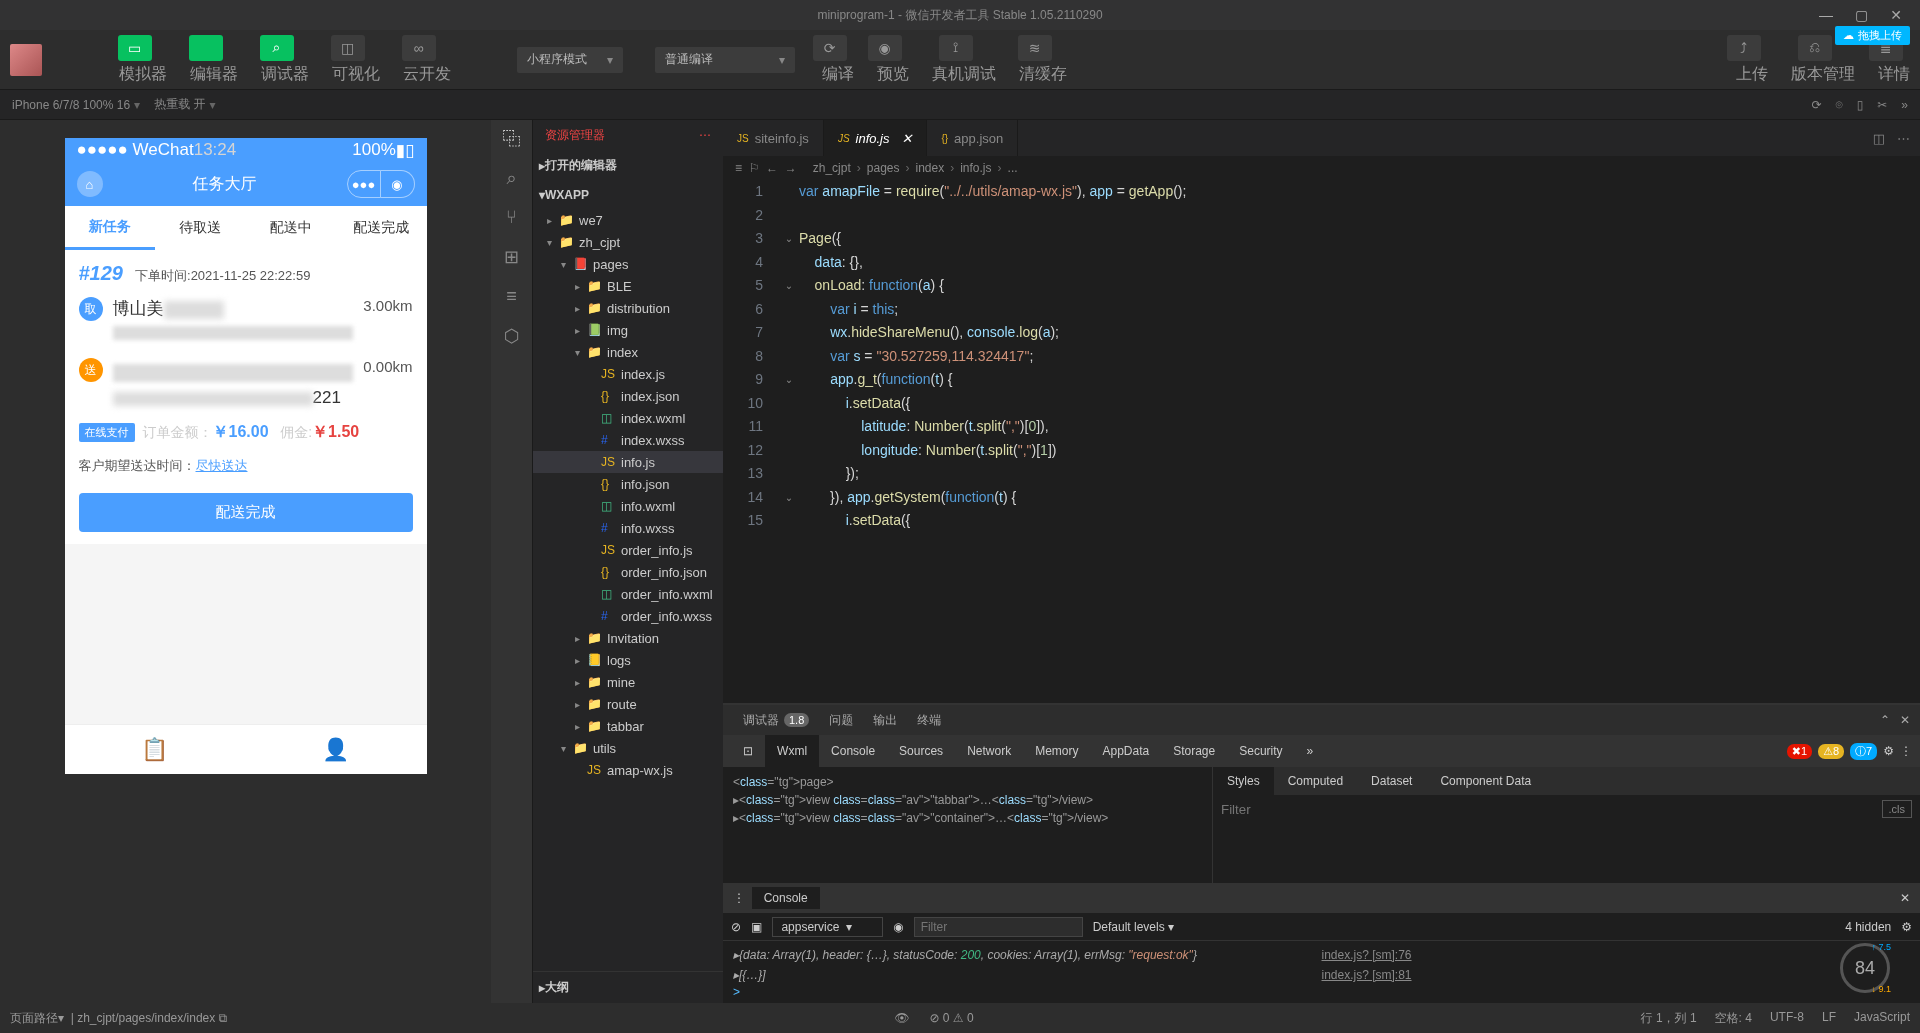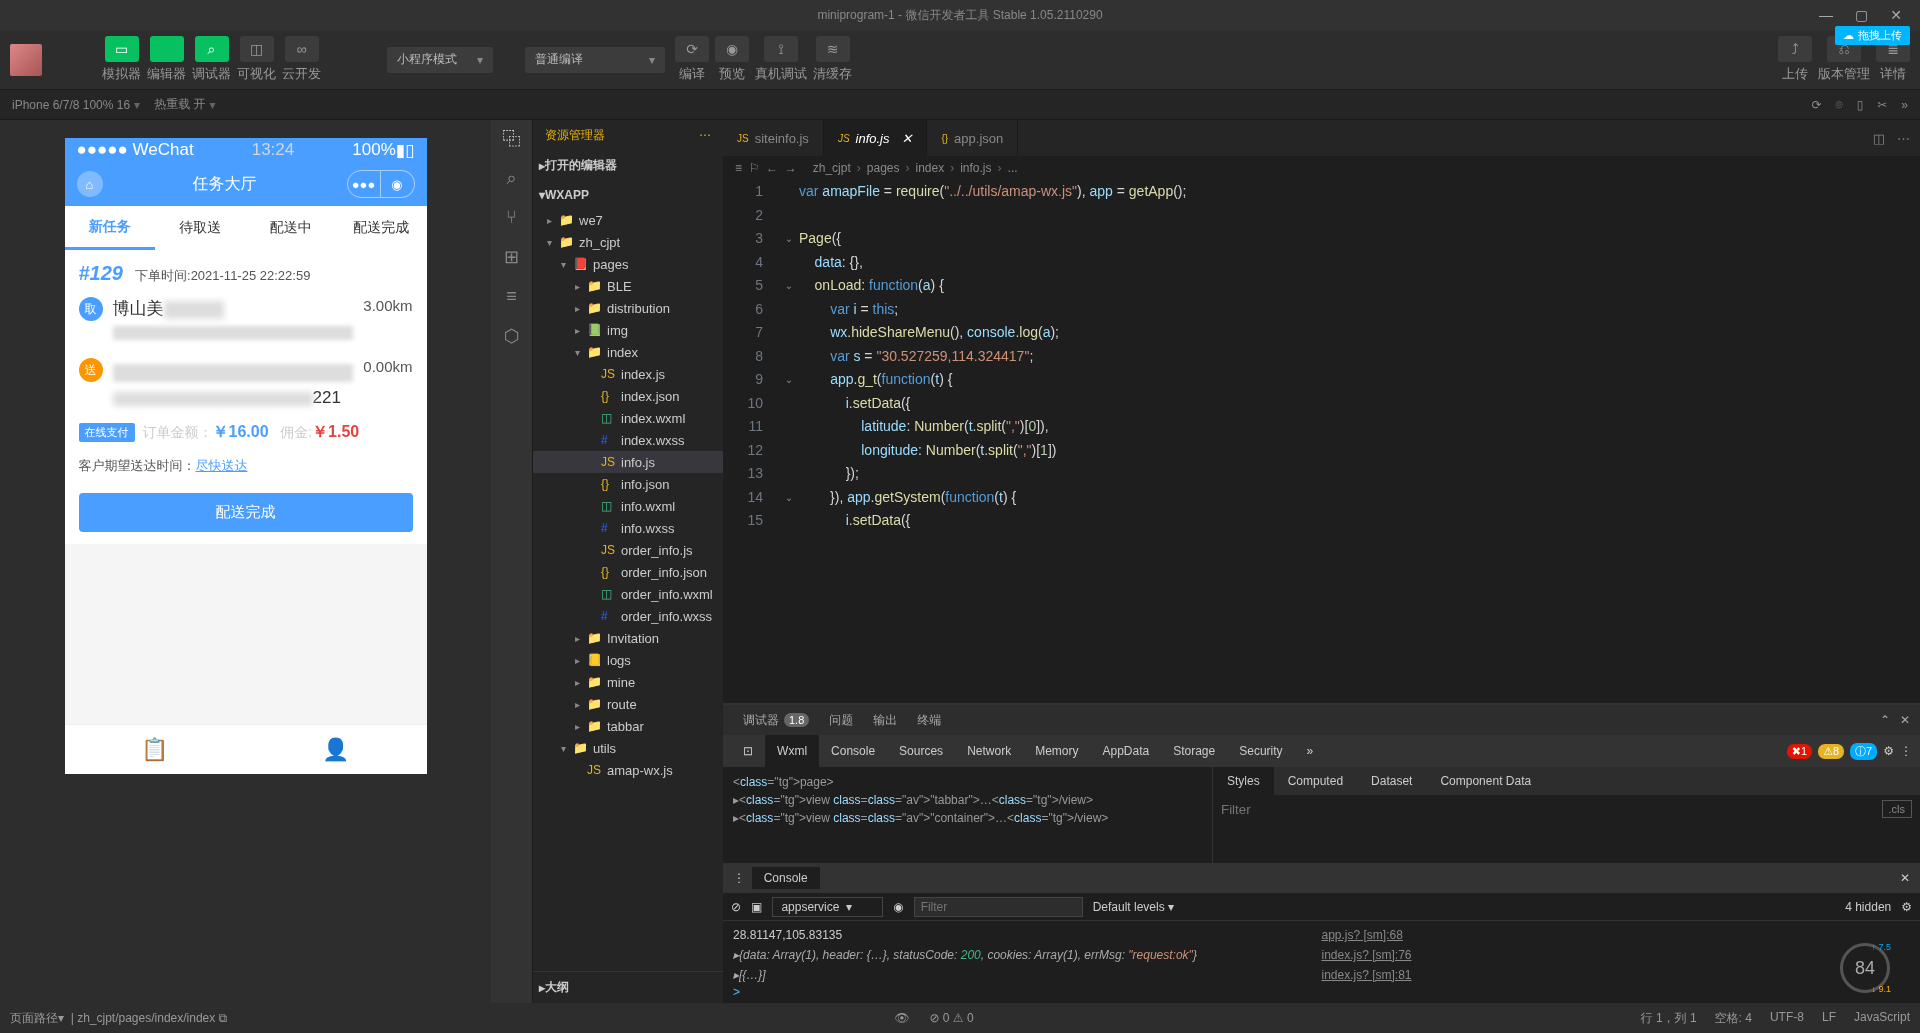--- a/index.html
+++ b/index.html
@@ -9,34 +9,34 @@
 .titlebar .menu span { padding: 4px 9px; cursor: default; font-size: 13px; }
 .titlebar .title { position: absolute; left: 50%; transform: translateX(-50%); color: #888; font-size: 12px; }
 .titlebar .winbtns { margin-left: auto; display: flex; gap: 22px; padding-right: 18px; color: #aaa; font-size: 14px; }
 .toolbar { height: 60px; background: #2d2d2d; display: flex; align-items: center; padding: 0 10px; position: relative; border-bottom: 1px solid #1a1a1a; }
 .avatar { width: 32px; height: 32px; background: linear-gradient(135deg,#d88,#a55); margin-right: 60px; border-radius: 2px; }
 .tbgroup { display: flex; gap: 6px; }
 .tbbtn { display: flex; flex-direction: column; align-items: center; gap: 3px; }
 .tbbtn .ic { width: 34px; height: 26px; border-radius: 3px; display: flex; align-items: center; justify-content: center; font-size: 14px; }
 .tbbtn.green .ic { background: #07c160; color: #fff; }
 .tbbtn.gray .ic { background: #3c3c3c; color: #999; }
-.tbbtn .lb { font-size: 13px; color: #999; }
+.tbbtn .lb { font-size: 16px; color: #999; margin-left: 17px; }
 .dd { height: 26px; background: #3c3c3c; color: #bbb; display: flex; align-items: center; padding: 0 10px; border-radius: 2px; font-size: 12px; margin: 0 6px; }
 .dd .arr { margin-left: 20px; color: #888; }
 .tbr { margin-left: auto; display: flex; gap: 6px; align-items: center; }
 .tbr .tbbtn .ic { width: 34px; }
 .promo { position: absolute; right: 10px; top: -4px; background: #00b7ff; color: #fff; padding: 2px 8px; font-size: 11px; border-radius: 2px; display: flex; align-items: center; gap: 4px; }
 .infobar { height: 30px; background: #252526; display: flex; align-items: center; padding: 0 12px; color: #888; font-size: 12px; border-bottom: 1px solid #1a1a1a; }
 .infobar .ritem { margin-left: 14px; }
 .infobar .spacer { flex: 1; }
 .main { display: flex; height: 883px; }
 .simcol { width: 491px; background: #2d2d2d; display: flex; flex-direction: column; align-items: center; padding-top: 18px; }
 .phone { width: 362px; height: 636px; background: #f5f5f5; border-radius: 0; overflow: hidden; display: flex; flex-direction: column; }
 .phstatus { height: 24px; background: #4a9eff; color: #fff; display: flex; align-items: center; padding: 0 12px; font-size: 17px; }
-.phstatus .c { flex: 1; text-align: center; }
+.phstatus .c { flex: 1; text-align: left; }
 .phnav { height: 44px; background: #4a9eff; display: flex; align-items: center; padding: 0 12px; color: #fff; }
 .phnav .home { width: 26px; height: 26px; border-radius: 50%; background: rgba(255,255,255,.3); display: flex; align-items: center; justify-content: center; }
 .phnav .t { flex: 1; text-align: center; font-size: 16px; }
 .phnav .cap { display: flex; gap: 0; }
 .phnav .cap span { width: 34px; height: 28px; display: flex; align-items: center; justify-content: center; border: 1px solid rgba(255,255,255,.5); }
 .phnav .cap span:first-child { border-radius: 14px 0 0 14px; }
 .phnav .cap span:last-child { border-radius: 0 14px 14px 0; border-left: 0; }
 .phtabs { height: 44px; background: #fff; display: flex; }
 .phtabs div { flex: 1; display: flex; align-items: center; justify-content: center; font-size: 14px; color: #333; }
 .phtabs div.act { color: #4a9eff; border-bottom: 3px solid #4a9eff; font-weight: 600; }
@@ -57,21 +57,21 @@
 .card .amt { margin-left: 8px; font-size: 14px; }
 .card .amt b { color: #4a9eff; font-size: 16px; }
 .card .amt .r { color: #e64340; font-size: 16px; font-weight: 700; }
 .card .note { margin-top: 14px; font-size: 13px; color: #555; }
 .card .note .v { color: #4a9eff; text-decoration: underline; }
 .card .btn { margin-top: 18px; background: #4a9eff; color: #fff; text-align: center; padding: 10px; border-radius: 4px; font-size: 15px; }
 .phbot { margin-top: auto; height: 50px; background: #fff; border-top: 1px solid #eee; display: flex; }
 .phbot div { flex: 1; display: flex; align-items: center; justify-content: center; font-size: 22px; }
 .explorer { width: 190px; background: #252526; display: flex; flex-direction: column; color: #ccc; font-size: 13px; }
 .acbar { width: 42px; background: #333; display: flex; flex-direction: column; align-items: center; padding-top: 8px; gap: 18px; color: #888; font-size: 18px; border-right: 1px solid #1a1a1a; }
-.exphdr { height: 30px; display: flex; align-items: center; padding: 0 12px; justify-content: space-between; color: #eab308; font-size: 12px; }
+.exphdr { height: 30px; display: flex; align-items: center; padding: 0 12px; justify-content: space-between; color: #ef4444; font-size: 12px; }
 .exsec { padding: 4px 0; }
 .exsec .hd { display: flex; align-items: center; padding: 3px 6px; color: #ccc; font-weight: 600; font-size: 12px; }
 .tree { font-size: 13px; }
 .tree .row { display: flex; align-items: center; height: 22px; padding-left: 8px; white-space: nowrap; }
 .tree .row.sel { background: #37373d; }
 .tree .ch { width: 12px; color: #888; font-size: 10px; }
 .tree .fi { width: 16px; margin-right: 4px; font-size: 12px; }
 .tree .fjs { color: #e6b422; }
 .tree .fjson { color: #e6b422; }
 .tree .fwxml { color: #41b883; }
@@ -465,24 +465,20 @@
           <span>▣</span>
           <span style="border:1px solid #444;padding:2px 30px 2px 8px"><span>appservice</span> &nbsp;▾</span>
           <span>◉</span>
           <input placeholder="Filter" style="">
           <span>Default levels ▾</span>
           <span style="margin-left:auto">4 hidden</span>
           <span>⚙</span>
         </div>
         <div class="conbody" id="conbody">
             <div class="ln">
-              <span class="msg">28.81147,105.83135</span>
-              <span class="src">app.js? [sm]:68</span>
-            </div>
-            <div class="ln">
               <span class="msg" style="font-style: italic; color: rgb(170, 170, 170);">▸{data: Array(1), header: {…}, statusCode: <span class="ok">200</span>, cookies: Array(1), errMsg: <span class="st">"request:ok"</span>}</span>
               <span class="src">index.js? [sm]:76</span>
             </div>
             <div class="ln">
               <span class="msg" style="font-style: italic; color: rgb(170, 170, 170);">▸[{…}]</span>
               <span class="src">index.js? [sm]:81</span>
             </div>
             <div style="color: rgb(85, 187, 255);">&gt;</div>
           </div>
       </div>

